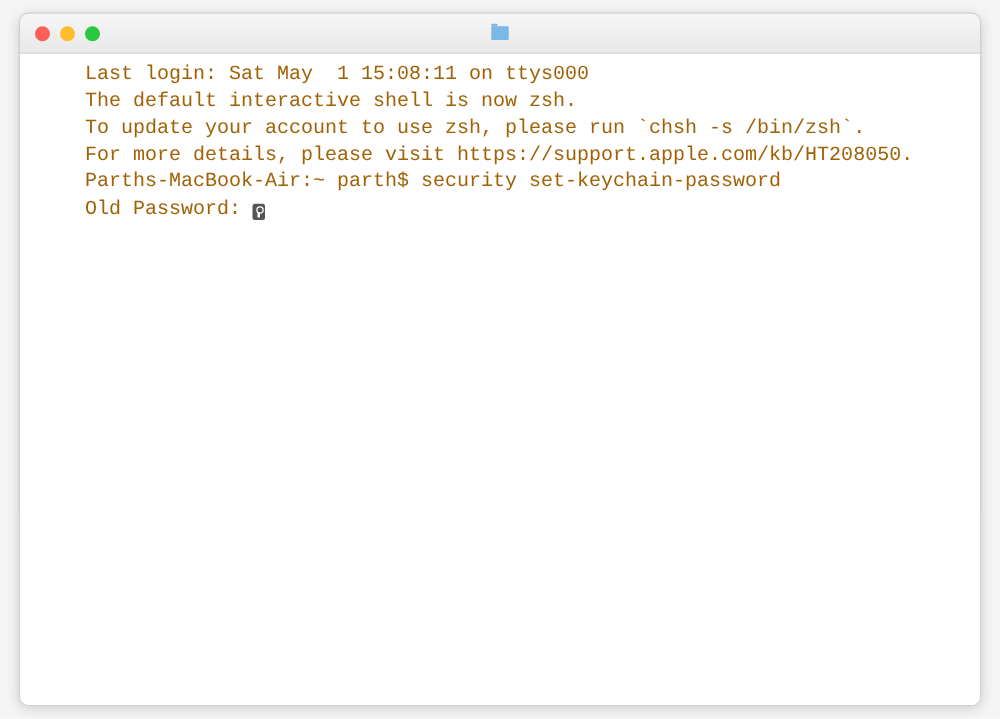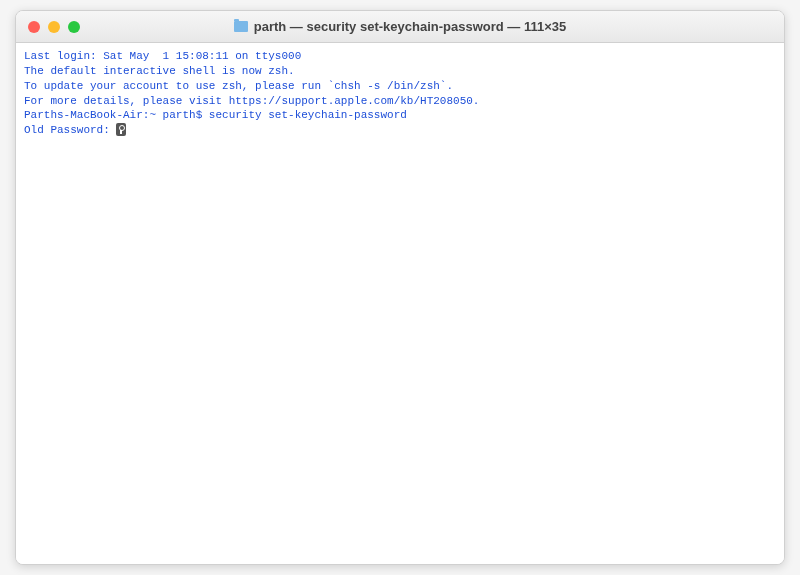--- a/index.html
+++ b/index.html
@@ -78,25 +78,26 @@
       width: 5px;
       height: 2px;
       background: #7ab8e8;
       border-radius: 1px 1px 0 0;
     }
     .terminal-body {
       flex: 1;
       background: #ffffff;
       padding: 6px 8px;
       font-family: "Menlo", "Monaco", "Courier New", monospace;
-      font-size: 11px;
-      color: #1d4ed8;
+      font-size: 16px;
+      color: #a16207;
       line-height: 1.35;
       white-space: pre;
       overflow: hidden;
+      margin-left: 44px;
     }
     .line {
       display: block;
     }
     .key-icon {
       display: inline-block;
       width: 10px;
       height: 13px;
       background: #555;
       border-radius: 2px;
@@ -124,17 +125,16 @@
 
 <div class="terminal-window">
   <div class="title-bar">
     <div class="traffic-lights">
       <div class="traffic-light tl-close"></div>
       <div class="traffic-light tl-min"></div>
       <div class="traffic-light tl-max"></div>
     </div>
     <div class="title-text">
       <span class="folder-icon"></span>
-      <span>parth — security set-keychain-password — 111×35</span>
     </div>
   </div>
   <div class="terminal-body"><span class="line">Last login: Sat May  1 15:08:11 on ttys000</span><span class="line"></span><span class="line">The default interactive shell is now zsh.</span><span class="line">To update your account to use zsh, please run `chsh -s /bin/zsh`.</span><span class="line">For more details, please visit https://support.apple.com/kb/HT208050.</span><span class="line">Parths-MacBook-Air:~ parth$ security set-keychain-password</span><span class="line"><span>Old Password: </span><span class="key-icon"></span></span></div>
 </div>
 
 </body></html>

